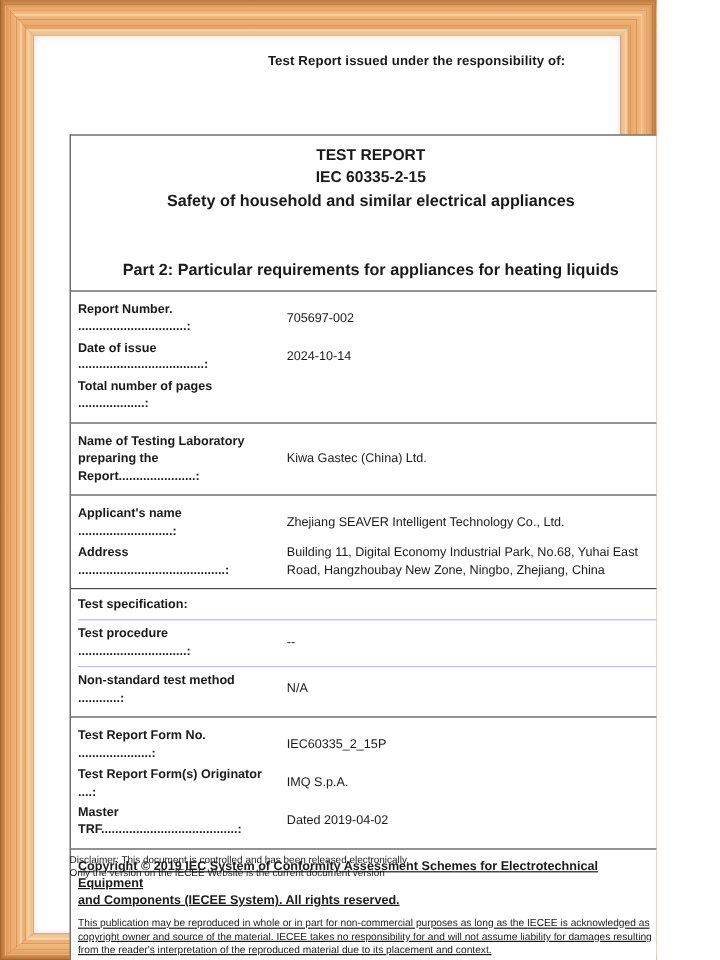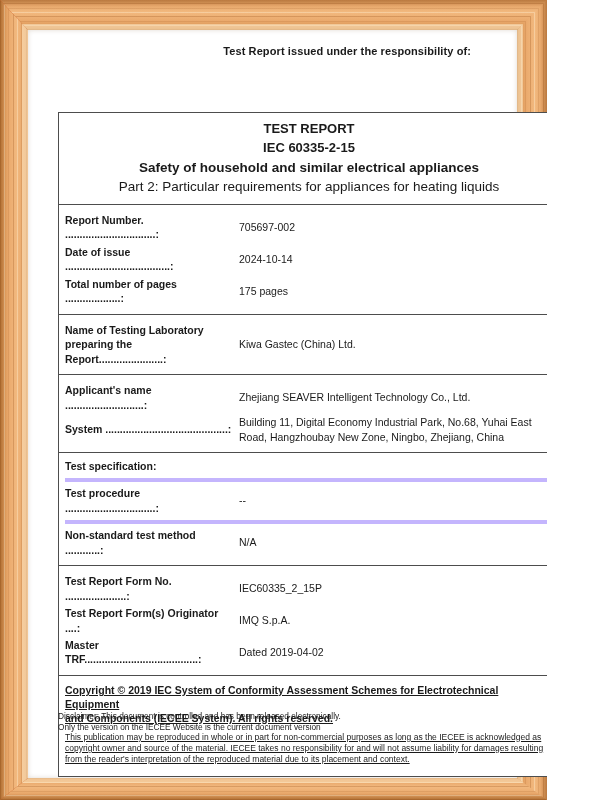--- a/index.html
+++ b/index.html
@@ -50,26 +50,26 @@
   
   .report-table { position:absolute; left:30px; top:82px; width:502px;
     border:1px solid #4d4d4d; background:#fff; font-size:10.5px; }
   .sec { padding:5px 4px 5px 6px; }
   .sec + .sec { border-top:1px solid #4d4d4d; }
 
   .title-sec { text-align:center; padding:7px 4px; }
   .t1 { font-size:13px;  font-weight:bold; line-height:1.45; }
   .t2 { font-size:13px;  font-weight:bold; line-height:1.45; }
   .t3 { font-size:13.5px; font-weight:bold; line-height:1.45; }
-  .t4 { font-size:13.5px; font-weight:normal; line-height:1.45; }
+  .t4 { font-size:13.5px; font-weight:bold; line-height:1.45;margin-top:38px; }
 
   .frow { display:flex; align-items:center; margin:3px 0; line-height:1.38; }
   .lcell { flex:0 0 174px; width:174px; font-weight:bold; padding-right:6px; word-break:break-word; }
   .vcell { flex:1; white-space:pre-line; }
-  .topline { border-top:4px solid #c4b5fd; padding-top:4px; margin-top:5px; }
+  .topline { border-top:1px solid #c4b5fd; padding-top:4px; margin-top:5px; }
   .spec-head { font-weight:bold; margin:2px 0 6px 0; }
 
   .copy-sec p { margin:3px 0 6px 0; line-height:1.32;text-decoration:underline; }
   .bold { font-weight:bold; }
   .fine { font-size:8.5px; line-height:1.3; }
   .pre { white-space:pre-line; }
 
   .bottom-disclaimer { position:absolute; left:30px; top:681px;
     font-size:8.3px; line-height:1.35; color:#1a1a1a; white-space:pre-line; }
 </style>
@@ -101,38 +101,37 @@
         <div class="frow">
           <div class="lcell">Report Number. ...............................:</div>
           <div class="vcell">705697-002</div>
         </div>
         <div class="frow">
           <div class="lcell">Date of issue ....................................:</div>
           <div class="vcell">2024-10-14</div>
         </div>
         <div class="frow">
           <div class="lcell">Total number of pages ...................:</div>
-          <div class="vcell">175 pages</div>
         </div>
       </div>
 
       <div class="sec">
         <div class="frow">
           <div class="lcell">Name of Testing Laboratory preparing the Report......................:</div>
           <div class="vcell">Kiwa Gastec (China) Ltd.</div>
         </div>
       </div>
 
       <div class="sec">
         <div class="frow">
           <div class="lcell">Applicant's name ...........................:</div>
           <div class="vcell">Zhejiang SEAVER Intelligent Technology Co., Ltd.</div>
         </div>
         <div class="frow">
-          <div class="lcell">System ..........................................:</div>
+          <div class="lcell">Address ..........................................:</div>
           <div class="vcell">Building 11, Digital Economy Industrial Park, No.68, Yuhai East
 Road, Hangzhoubay New Zone, Ningbo, Zhejiang, China</div>
         </div>
       </div>
 
       <div class="sec">
         <div class="spec-head">Test specification:</div>
         <div class="frow topline">
           <div class="lcell">Test procedure ...............................:</div>
           <div class="vcell">--</div>

